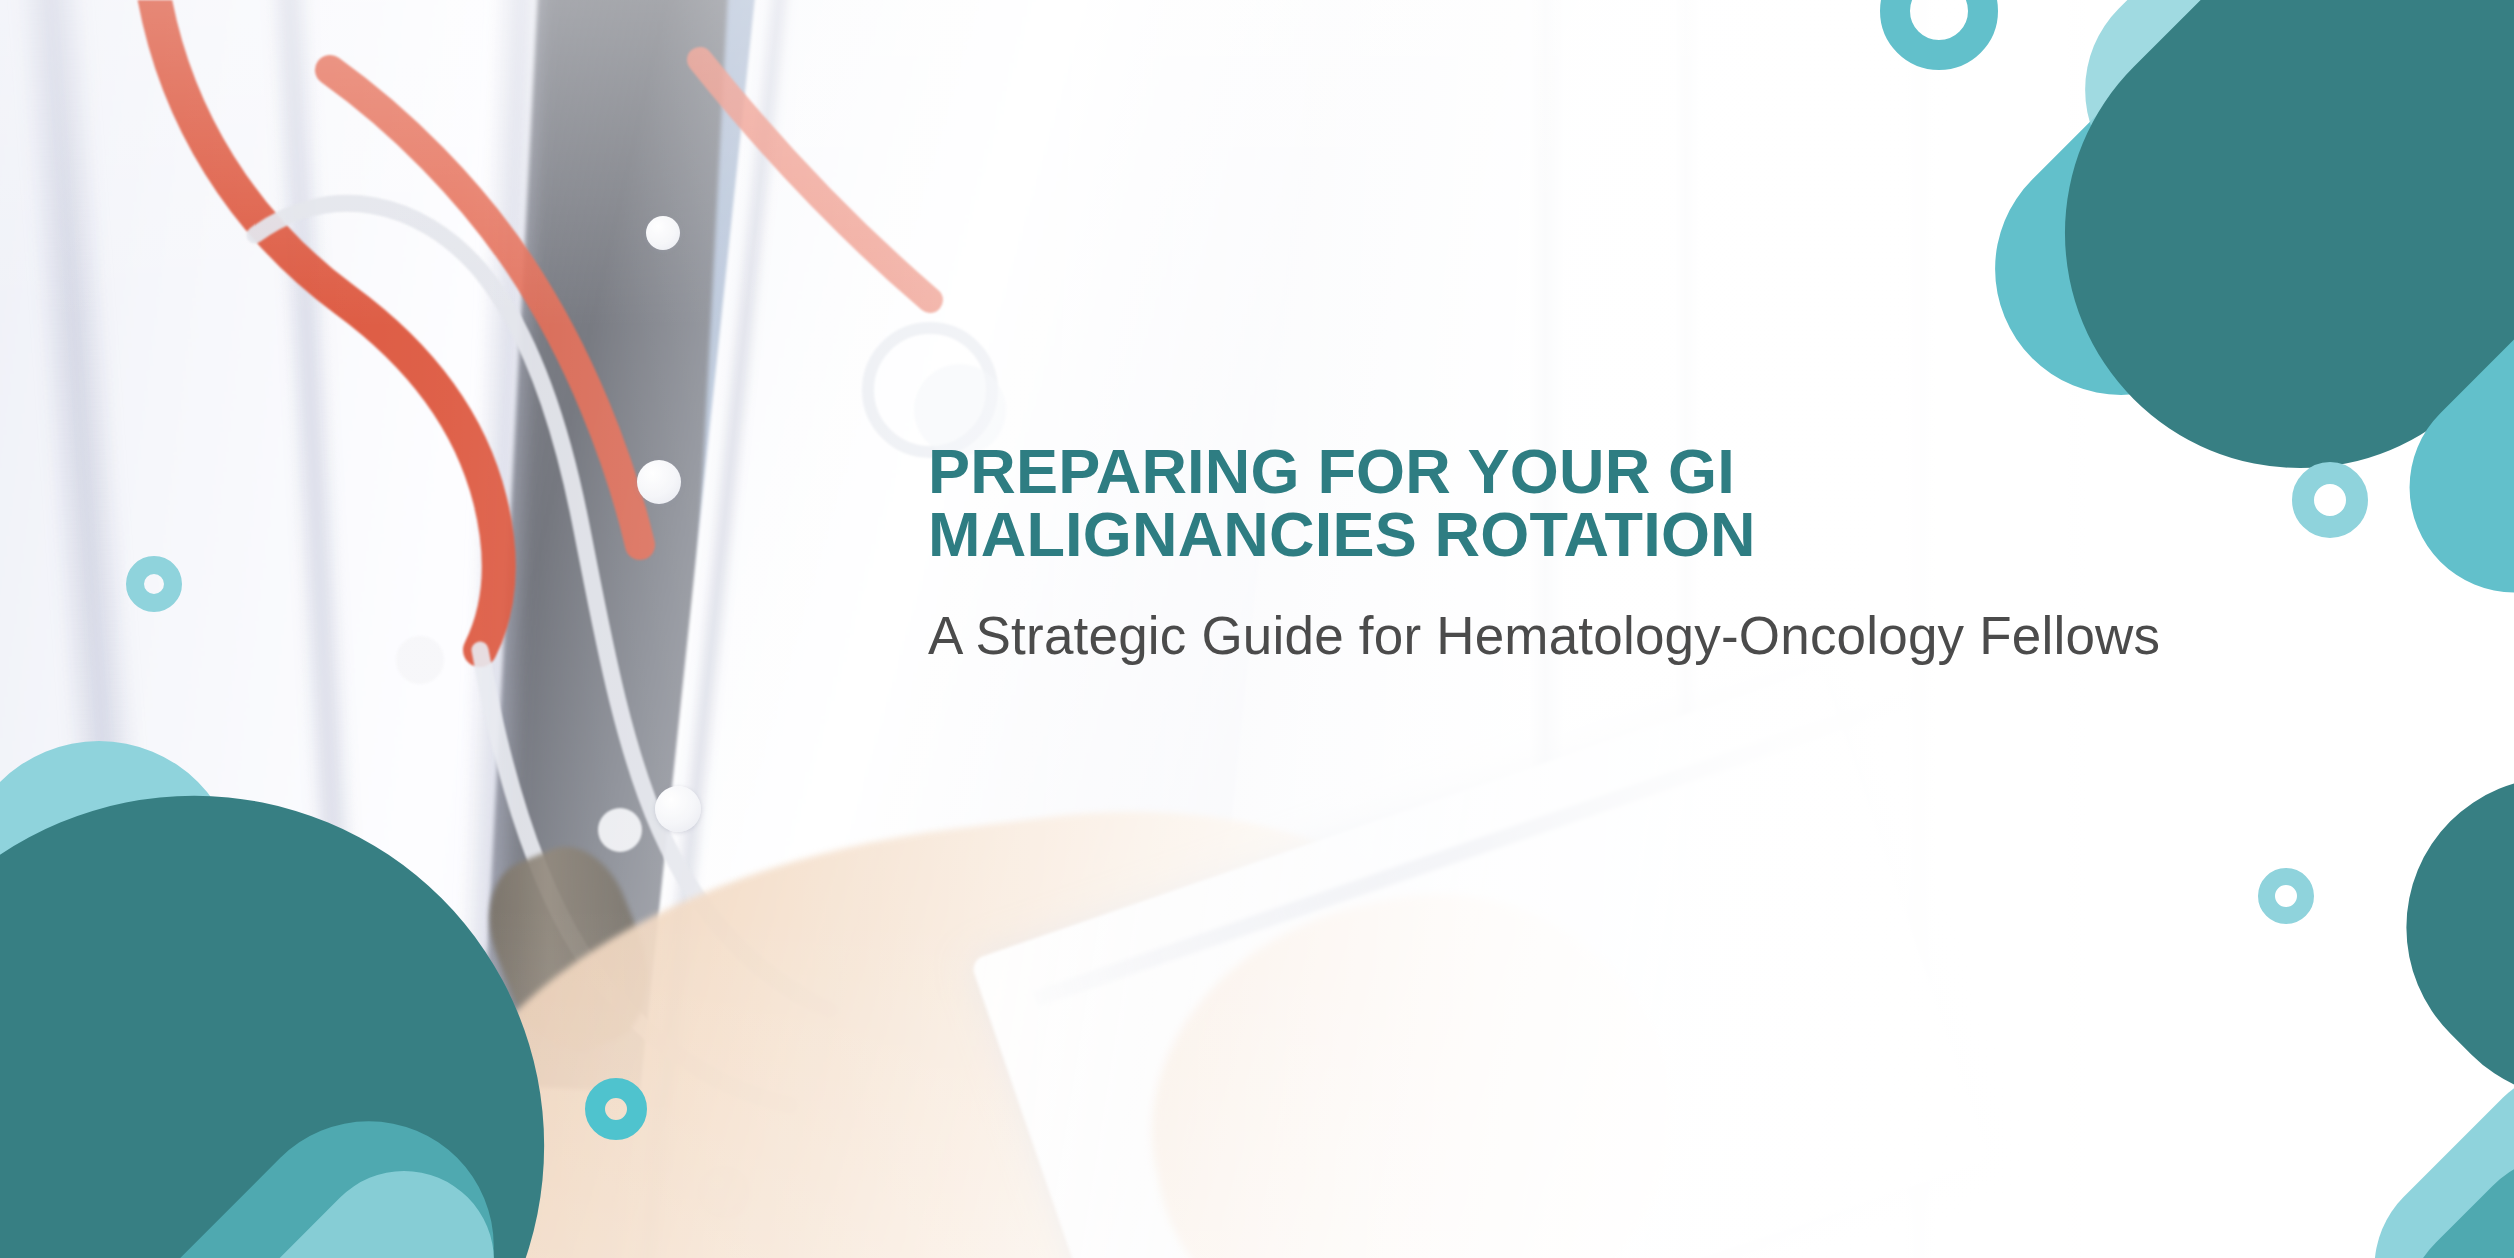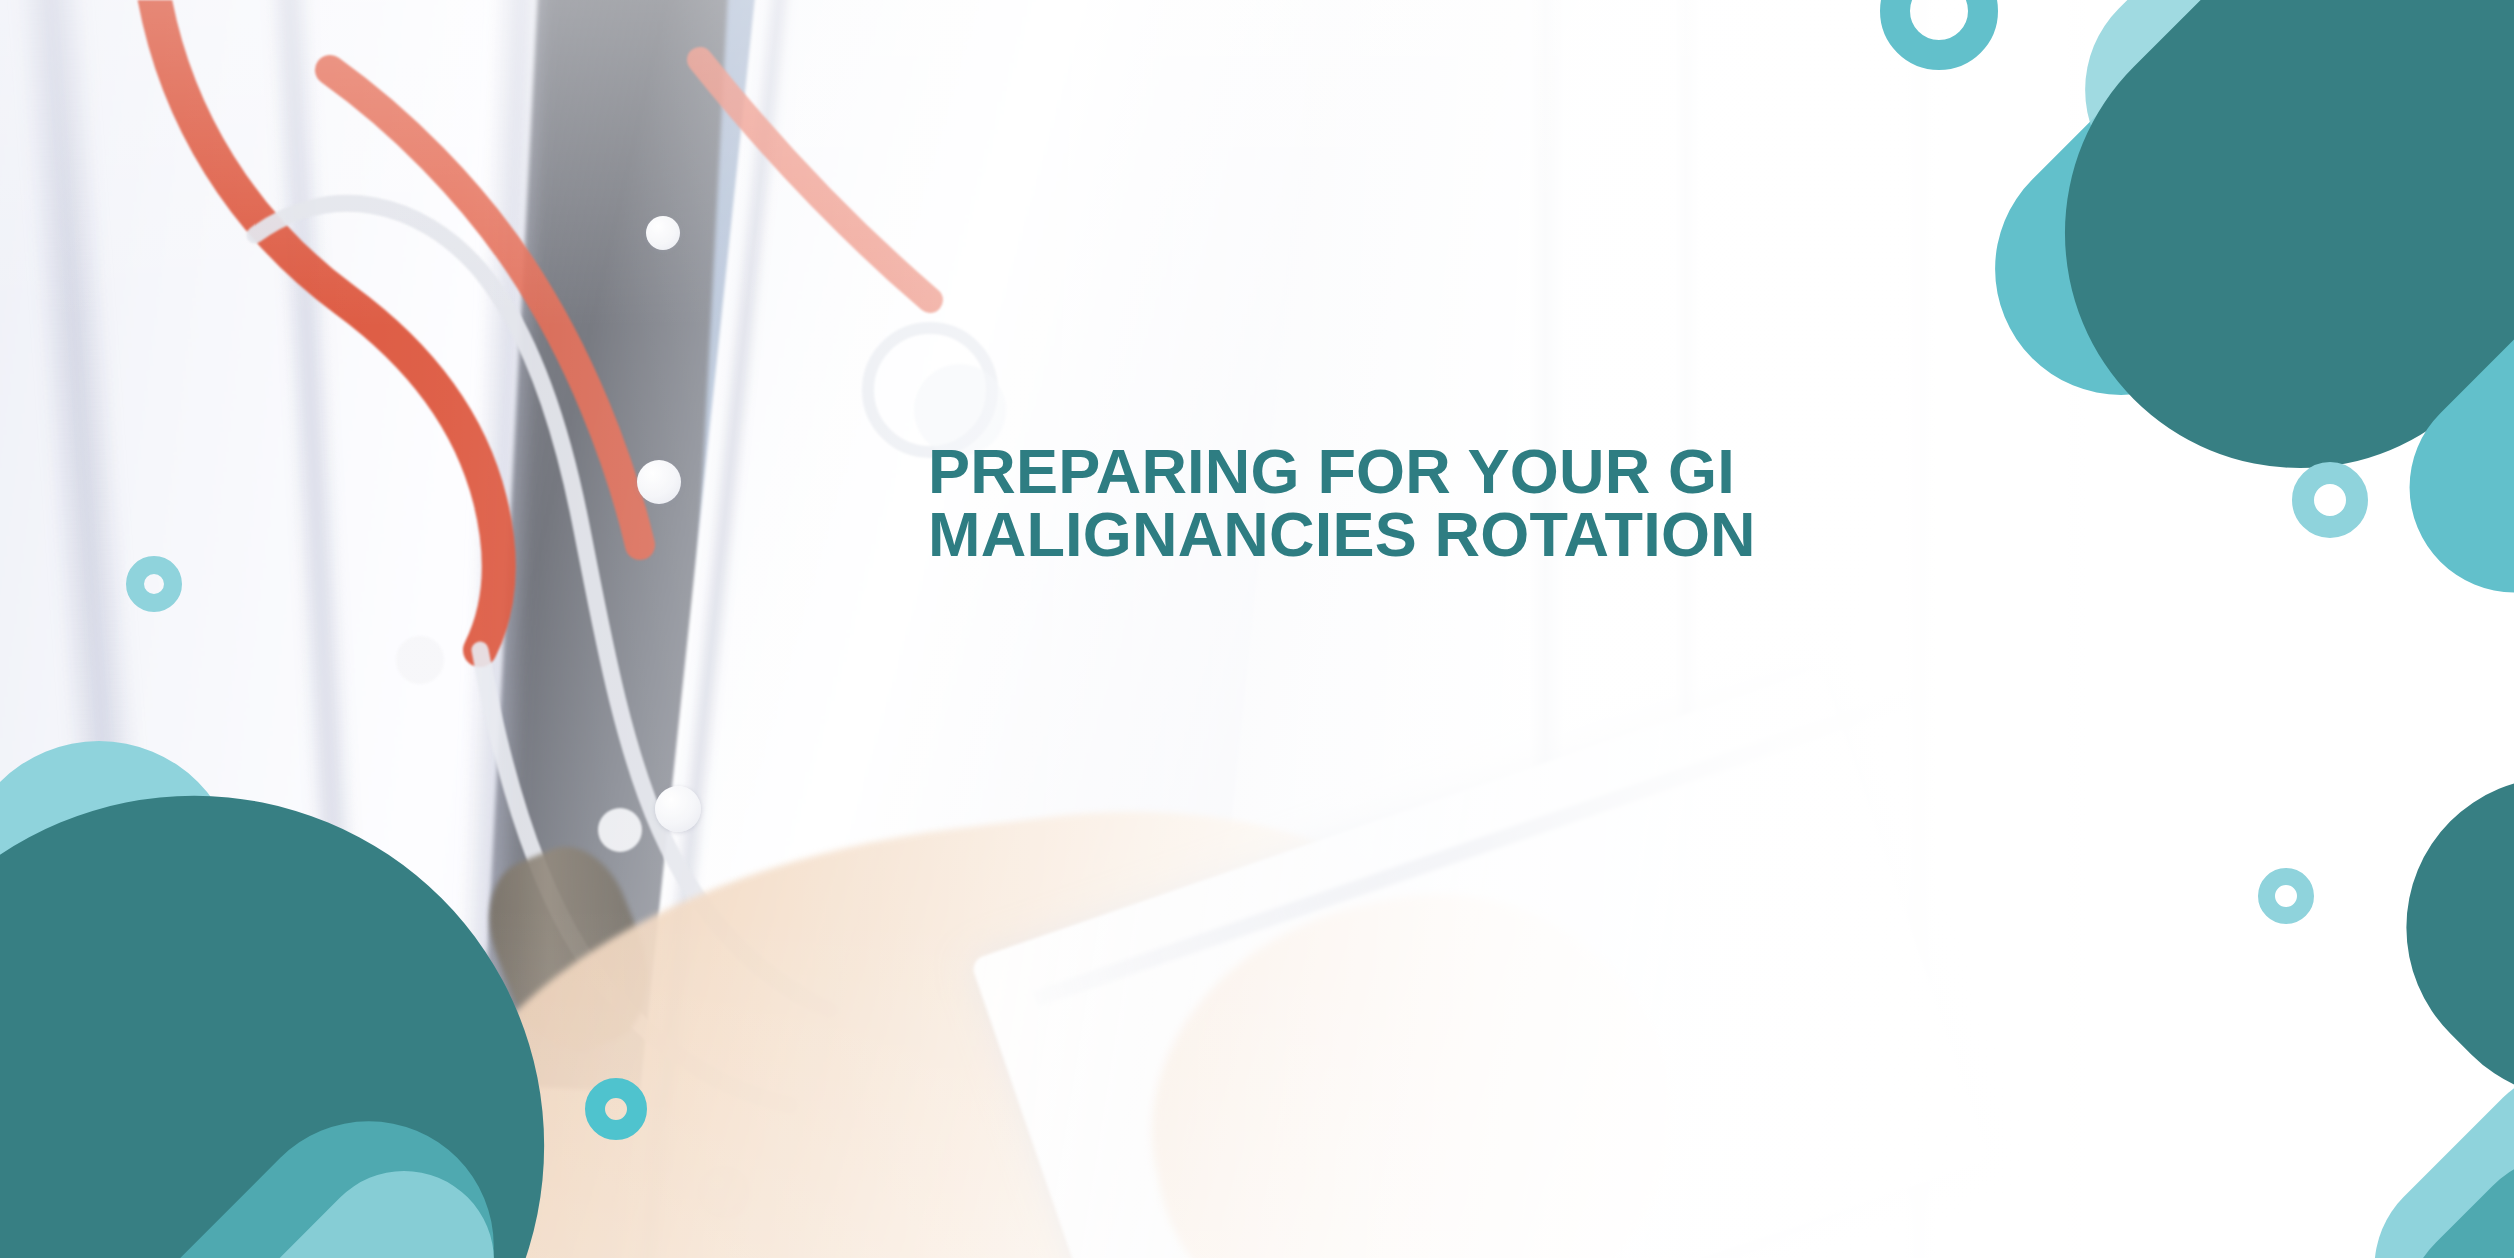--- a/index.html
+++ b/index.html
@@ -283,15 +283,16 @@
     <div class="pill" style="left:2452px;top:280px;width:210px;height:330px;background:#62c0cb;transform:rotate(45deg);"></div>
     <div class="ring" style="left:2292px;top:462px;width:76px;height:76px;border-width:22px;border-color:#8fd3dc;"></div>
     <div class="ring" style="left:2258px;top:868px;width:56px;height:56px;border-width:17px;border-color:#8fd3dc;"></div>
     <div class="pill" style="left:2402px;top:788px;width:330px;height:300px;background:#377f83;transform:rotate(45deg);"></div>
     <div class="pill" style="left:2424px;top:1048px;width:200px;height:340px;background:#8fd3dc;transform:rotate(45deg);"></div>
     <div class="pill" style="left:2432px;top:1142px;width:220px;height:300px;background:#4fa9b0;transform:rotate(45deg);"></div>
   </div>
 
   <div class="text-block">
     <div class="title">PREPARING FOR YOUR GI MALIGNANCIES ROTATION</div>
+    <div class="subtitle">A Strategic Guide for Hematology-Oncology Fellows</div>
   </div>
 
 </div>
 
 </body></html>

